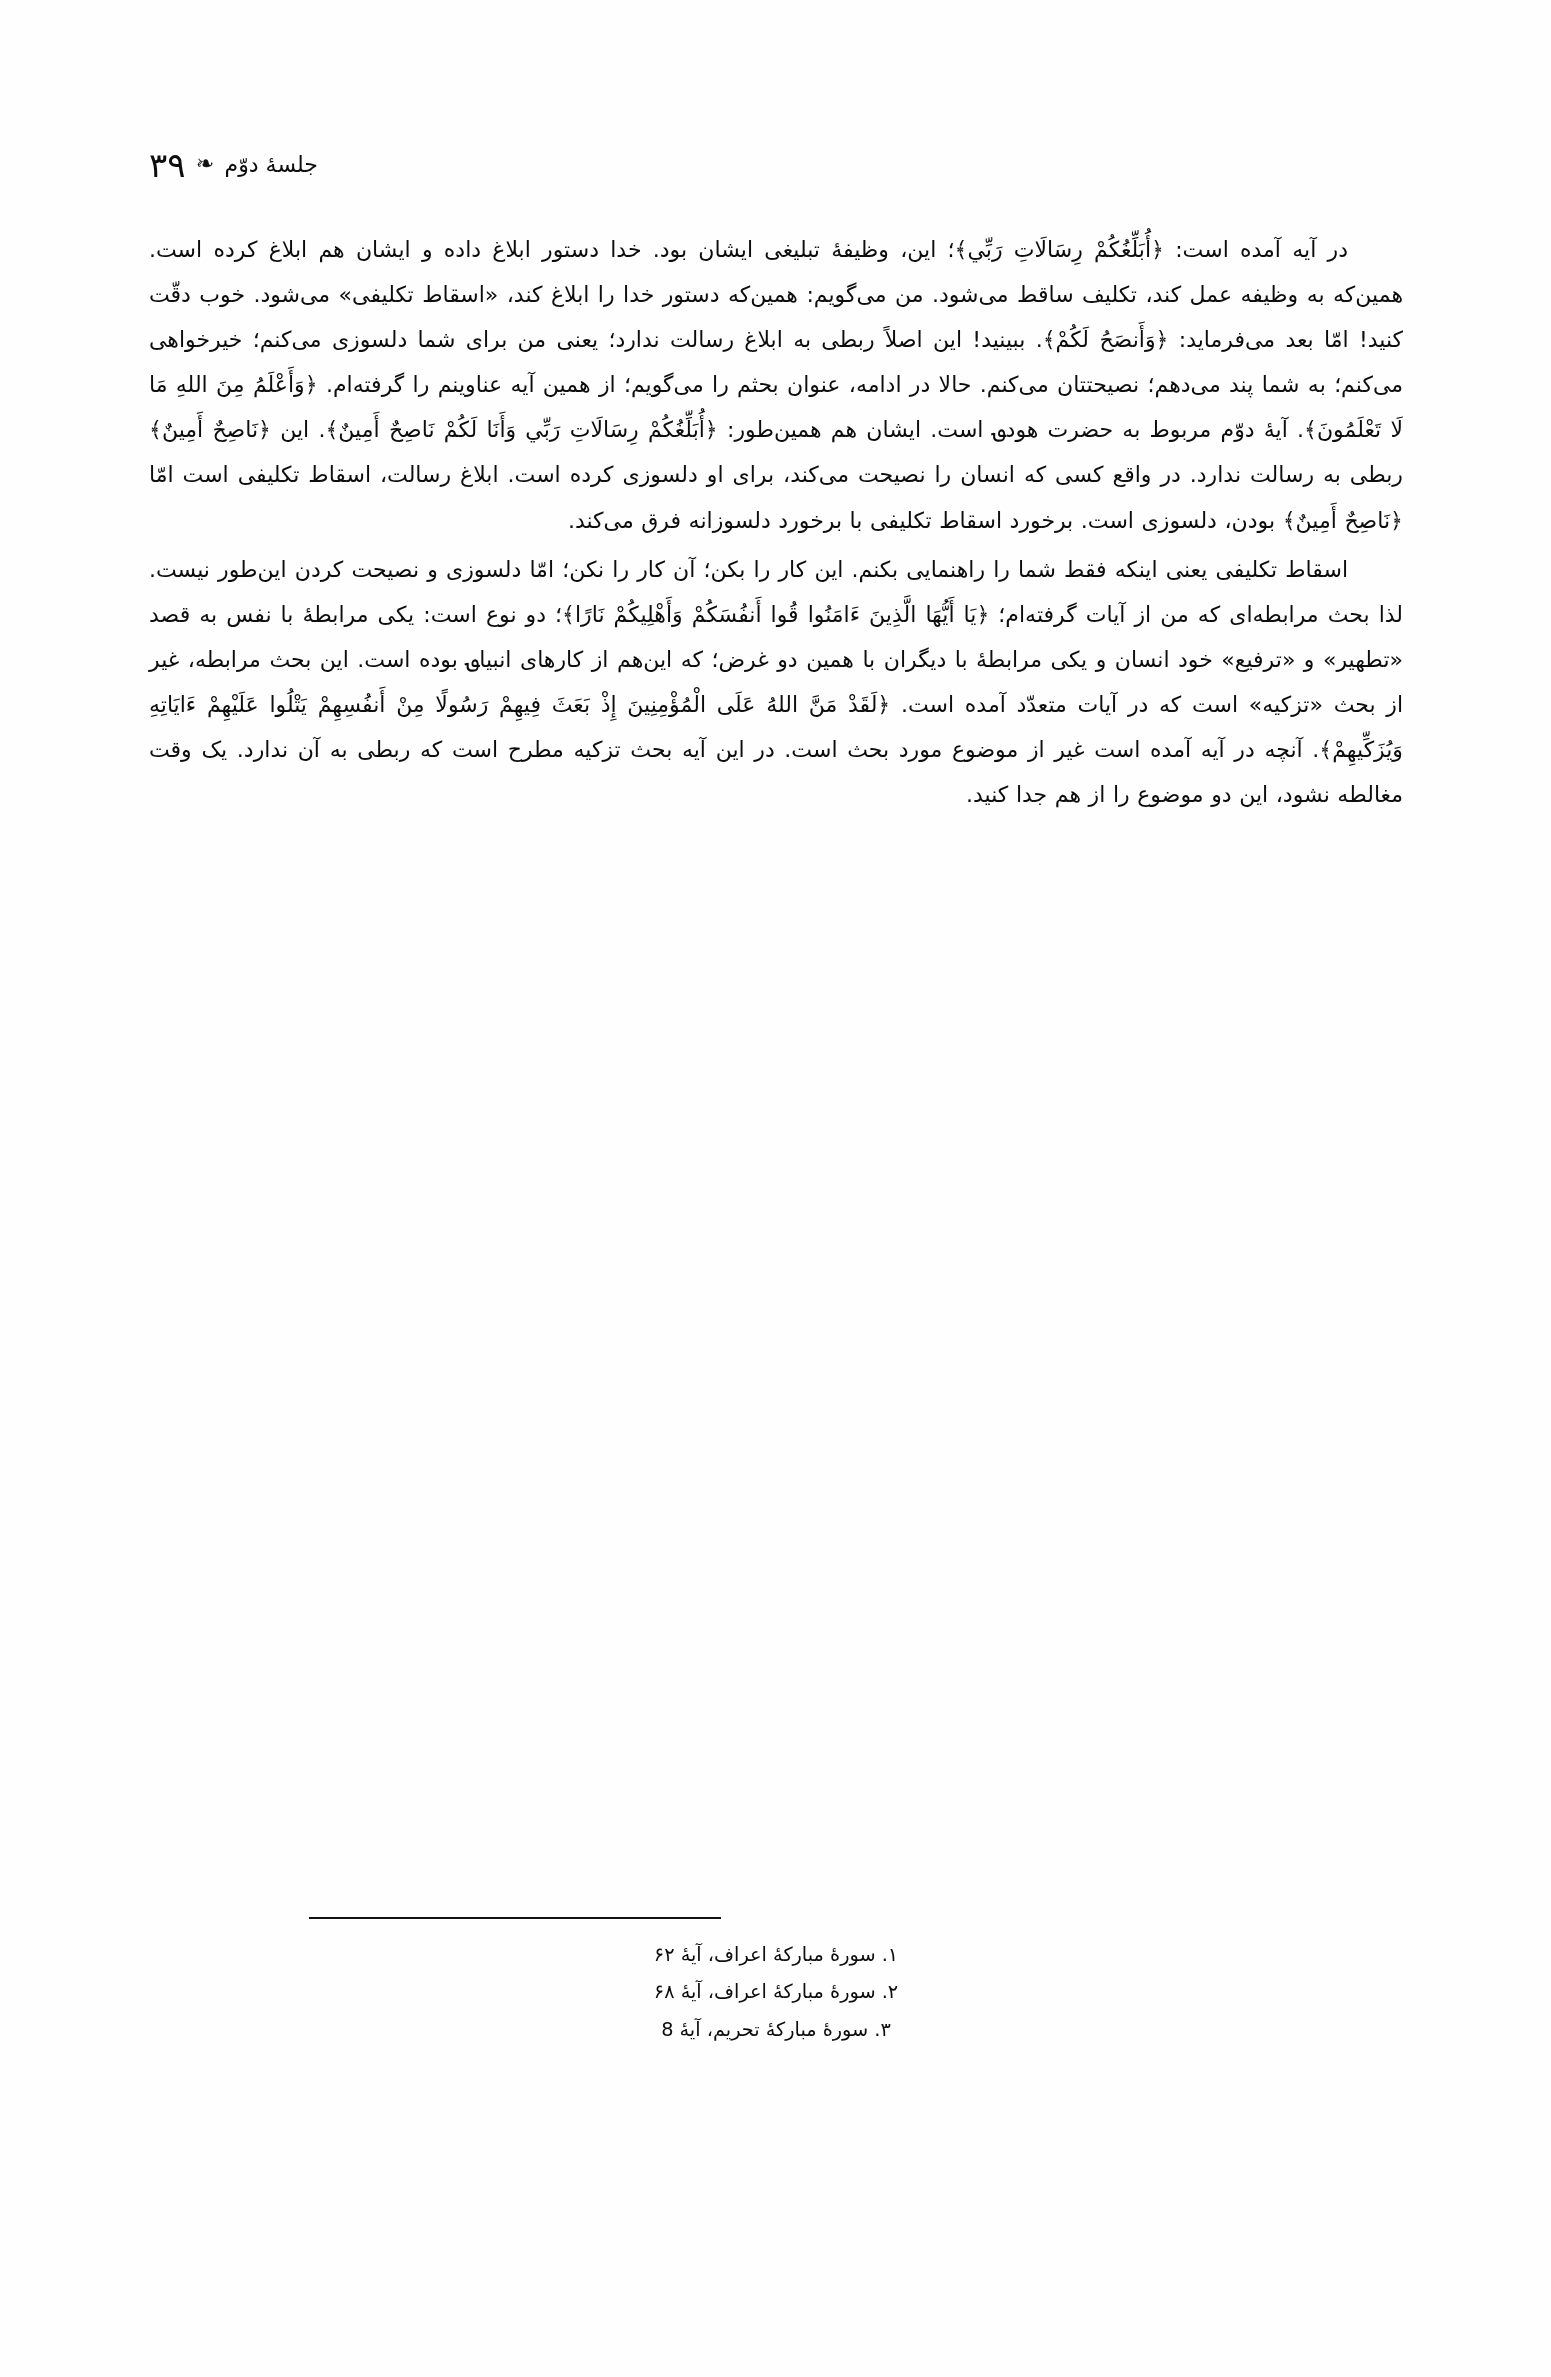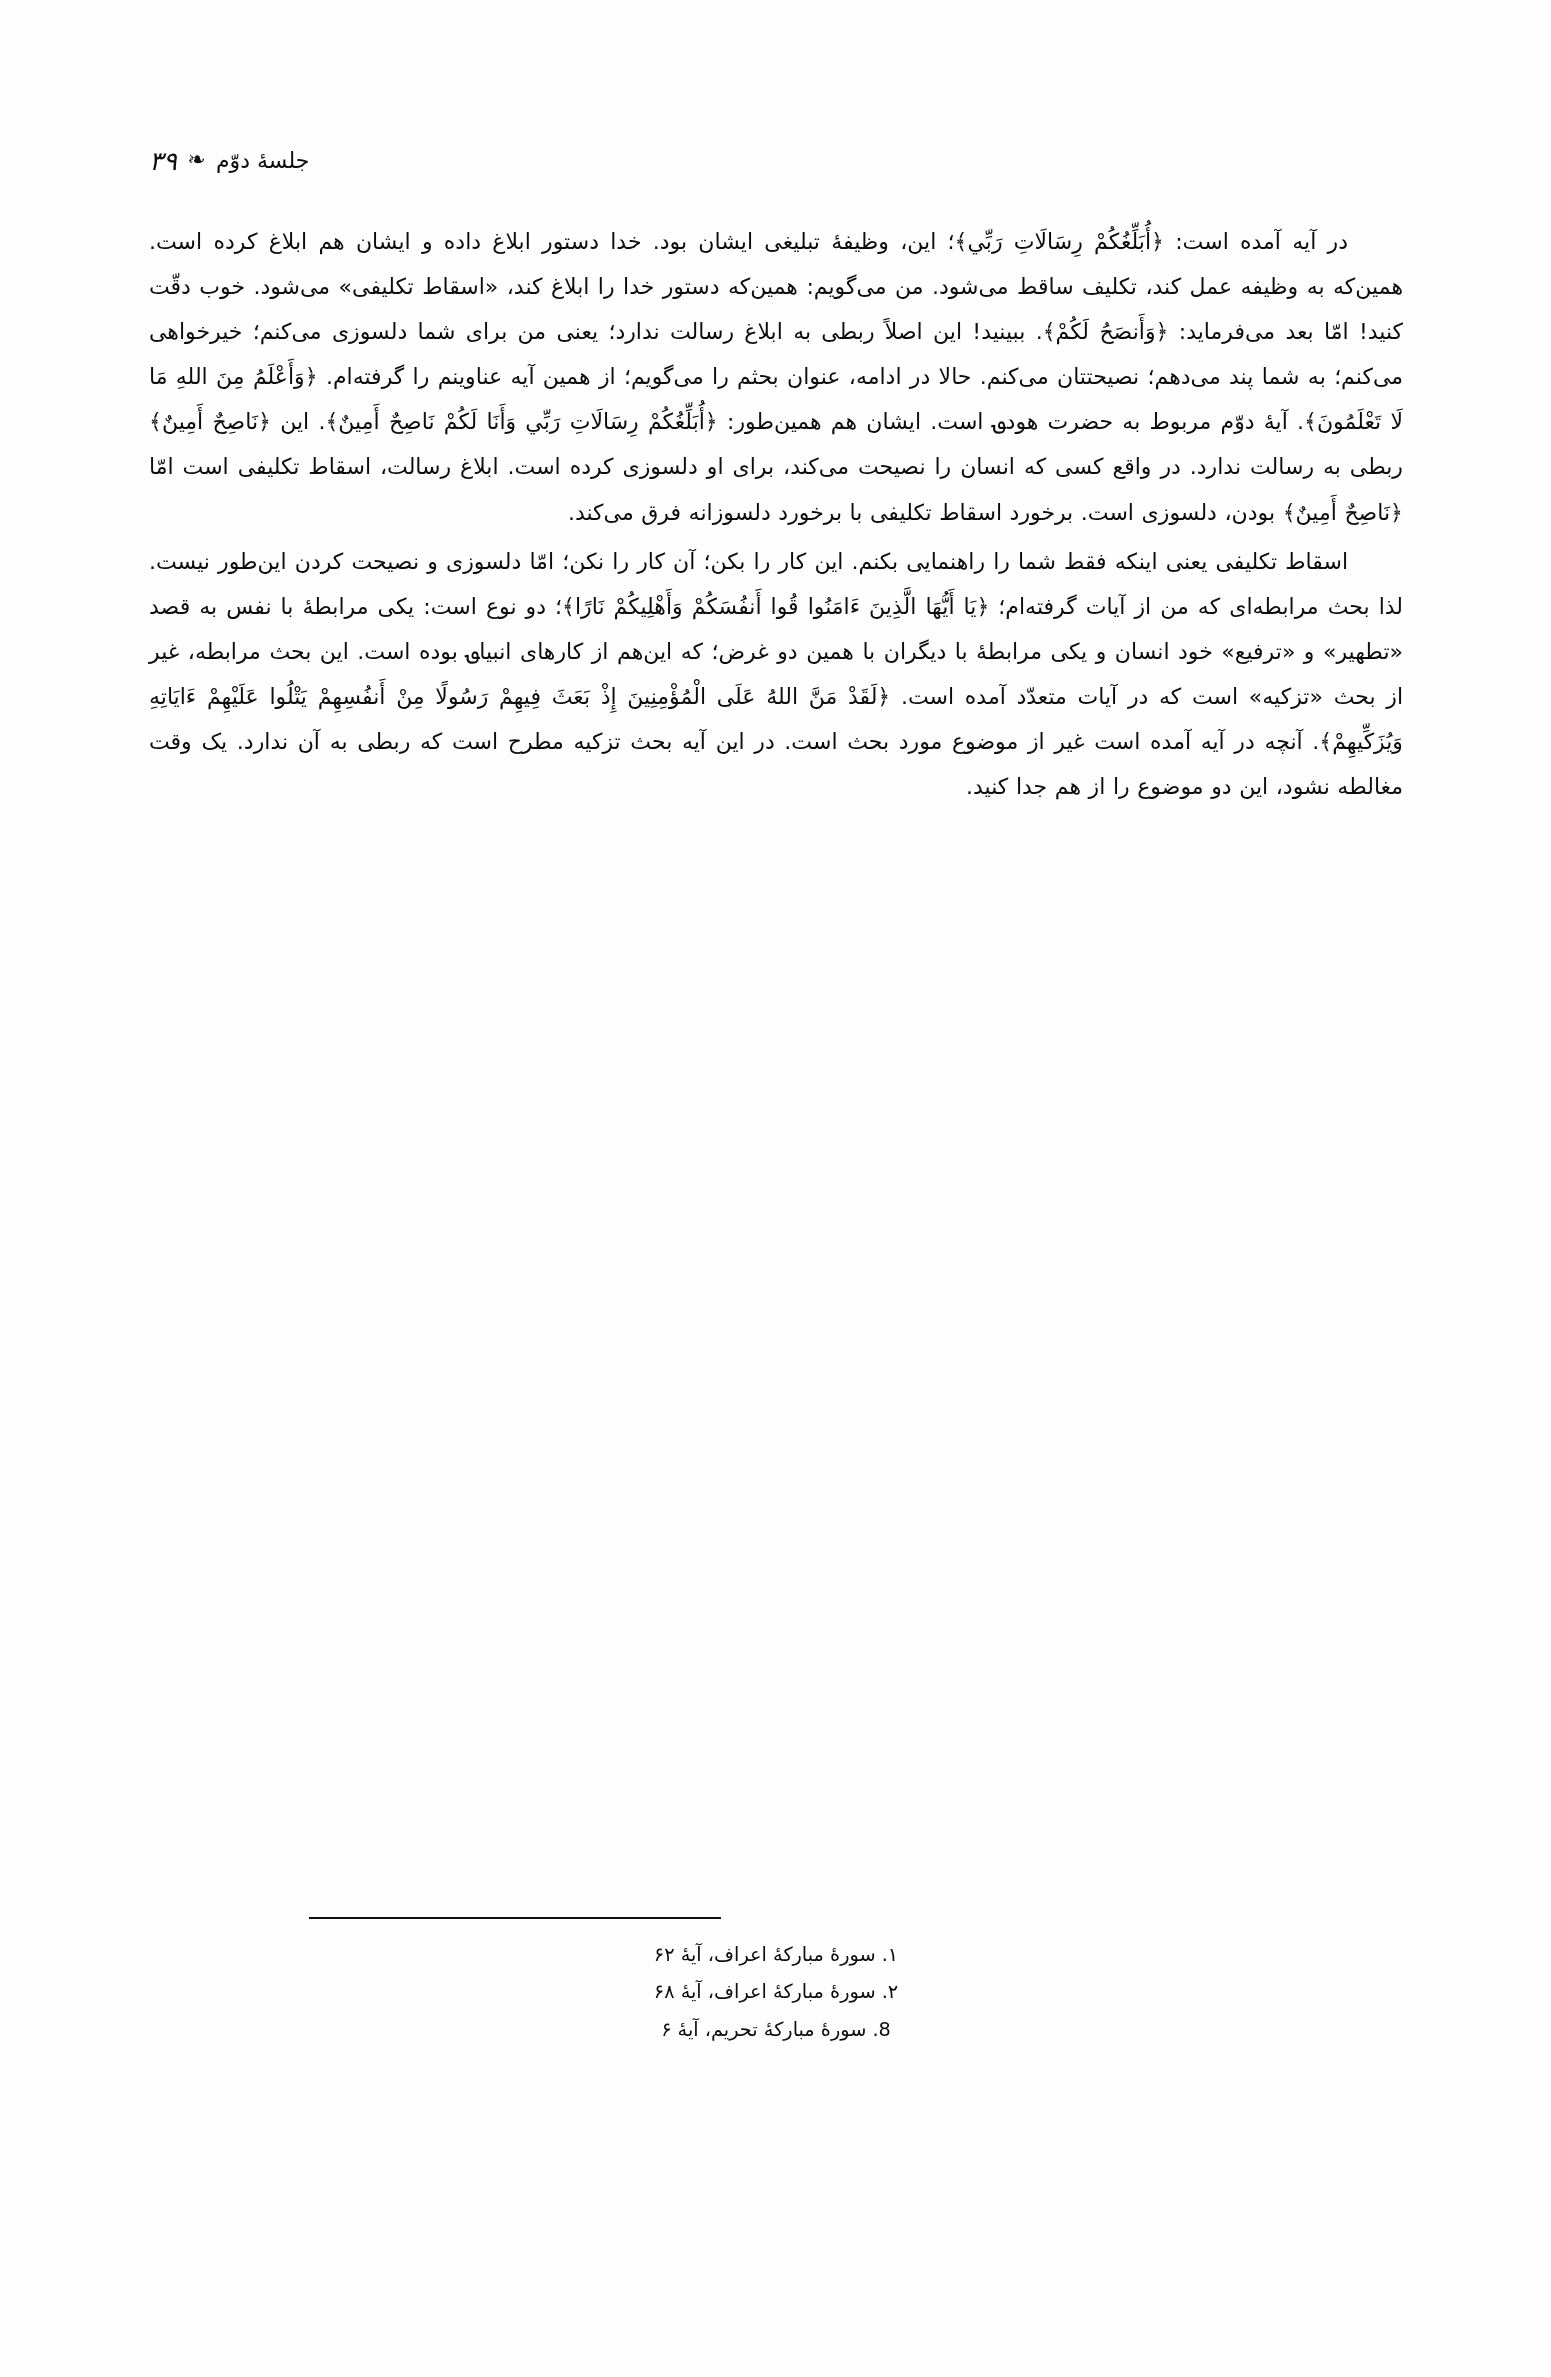--- a/index.html
+++ b/index.html
@@ -46,22 +46,21 @@
   .runhead .chapter-title {
     font-size: 22px;
     letter-spacing: 0;
   }
   .runhead .ornament {
     font-size: 22px;
     color: #111;
     transform: translateY(-1.3px);
   }
   .runhead .page-number {
-    font-size: 26px;
-    font-style: italic;
+    font-size: 34px;
   }
 
   
   .para {
     font-size: 22px;
     line-height: 2.05;
     text-align: justify;
     text-align-last: right;
     text-justify: inter-word;
     margin: 0 0 3.9px 0;
@@ -115,18 +114,18 @@
 
     <p class="para indent">اسقاط تکلیفی یعنی اینکه فقط شما را راهنمایی بکنم. این کار را بکن؛ آن کار را نکن؛ امّا دلسوزی و نصیحت کردن این‌طور نیست. لذا بحث مرابطه‌ای که من از آیات گرفته‌ام؛ ﴿يَا أَيُّهَا الَّذِينَ ءَامَنُوا قُوا أَنفُسَكُمْ وَأَهْلِيكُمْ نَارًا﴾؛ دو نوع است: یکی مرابطهٔ با نفس به قصد «تطهیر» و «ترفیع» خود انسان و یکی مرابطهٔ با دیگران با همین دو غرض؛ که این‌هم از کارهای انبیا؈ بوده است. این بحث مرابطه، غیر از بحث «تزکیه» است که در آیات متعدّد آمده است. ﴿لَقَدْ مَنَّ اللهُ عَلَى الْمُؤْمِنِينَ إِذْ بَعَثَ فِيهِمْ رَسُولًا مِنْ أَنفُسِهِمْ يَتْلُوا عَلَيْهِمْ ءَايَاتِهِ وَيُزَكِّيهِمْ﴾. آنچه در آیه آمده است غیر از موضوع مورد بحث است. در این آیه بحث تزکیه مطرح است که ربطی به آن ندارد. یک وقت مغالطه نشود، این دو موضوع را از هم جدا کنید.</p>
 
   </div>
 
   <div class="footnotes">
     <div class="fn-rule"></div>
     <ul class="fn-list">
       <li class="fn-item">۱. سورهٔ مبارکهٔ اعراف، آیهٔ ۶۲</li>
       <li class="fn-item">۲. سورهٔ مبارکهٔ اعراف، آیهٔ ۶۸</li>
-      <li class="fn-item">8. سورهٔ مبارکهٔ تحریم، آیهٔ ۶</li>
+      <li class="fn-item">۳. سورهٔ مبارکهٔ تحریم، آیهٔ 8</li>
     </ul>
   </div>
 
 </div>
 
 
 </body></html>

